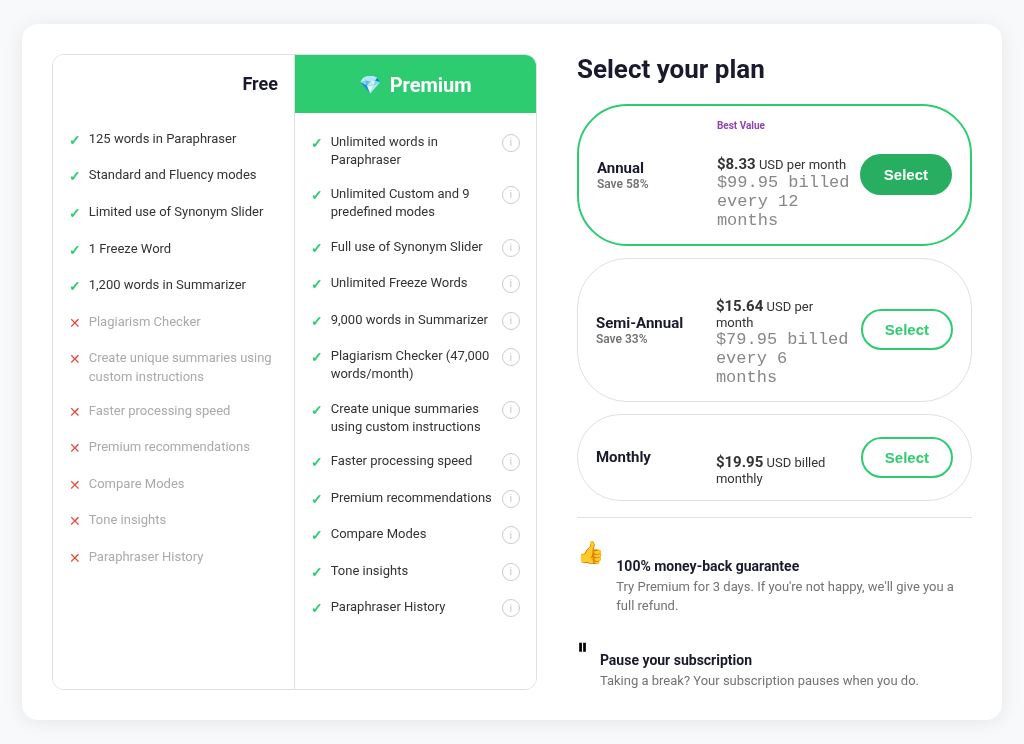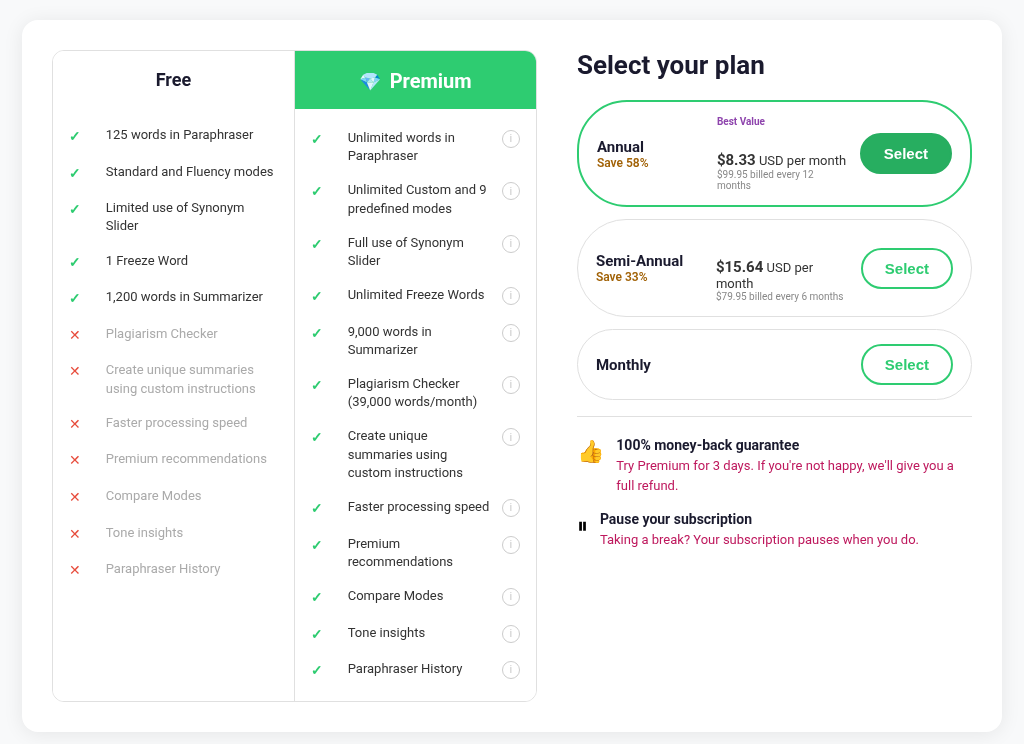--- a/index.html
+++ b/index.html
@@ -31,20 +31,21 @@
       overflow: hidden;
       border: 1px solid #e0e0e0;
     }
     .plan-col {
       flex: 1;
       display: flex;
       flex-direction: column;
     }
     .plan-col.free {
       background: white;
+      align-items: flex-end;
     }
     .plan-col.premium {
       background: white;
       border-left: 1px solid #e0e0e0;
     }
     .plan-header {
       padding: 18px 16px 16px;
       text-align: center;
       font-weight: 700;
       font-size: 18px;
@@ -86,21 +87,20 @@
       margin-top: 1px;
     }
     .x-icon {
       color: #e74c3c;
       font-size: 14px;
       flex-shrink: 0;
       margin-top: 1px;
     }
     .feature-text {
       flex: 1;
-      margin-left: 17px;
     }
     .info-icon {
       color: #ccc;
       font-size: 14px;
       flex-shrink: 0;
       margin-top: 1px;
       cursor: pointer;
       width: 18px;
       height: 18px;
       border: 1.5px solid #ccc;
@@ -141,38 +141,39 @@
       flex-direction: column;
       min-width: 110px;
     }
     .plan-name {
       font-weight: 700;
       font-size: 15px;
       color: #1a1a2e;
     }
     .plan-save {
       font-size: 12px;
-      color: #a16207;
+      color: #737373;
       font-weight: 600;
     }
     .plan-price-block {
       flex: 1;
       padding: 0 10px;
     }
     .plan-price-main {
       font-size: 13px;
       color: #333;
       margin-top: 24px;
     }
     .plan-price-main strong {
       font-size: 15px;
     }
     .plan-price-sub {
-      font-size: 10px;
+      font-size: 17px;
       color: #888;
+      font-family: Liberation Mono, monospace;
     }
     .best-value-label {
       font-size: 10px;
       color: #8e44ad;
       font-weight: 700;
       margin-bottom: 2px;
     }
     .select-btn {
       padding: 10px 22px;
       border-radius: 50px;
@@ -210,24 +211,25 @@
     .guarantee-icon {
       font-size: 22px;
       flex-shrink: 0;
       margin-top: 2px;
     }
     .guarantee-content {}
     .guarantee-title {
       font-weight: 700;
       font-size: 14px;
       color: #1a1a2e;
+      margin-top: 20px;
     }
     .guarantee-desc {
       font-size: 13px;
-      color: #be185d;
+      color: #737373;
       margin-top: 3px;
       line-height: 1.5;
     }
   </style>
 </head>
 <body>
 
 <div class="container">
 
   <div class="plans-section">
@@ -314,21 +316,21 @@
             <span class="feature-text">Unlimited Freeze Words</span>
             <span class="info-icon">i</span>
           </div>
           <div class="feature-item">
             <span class="check-icon">✓</span>
             <span class="feature-text">9,000 words in Summarizer</span>
             <span class="info-icon">i</span>
           </div>
           <div class="feature-item">
             <span class="check-icon">✓</span>
-            <span class="feature-text">Plagiarism Checker (39,000 words/month)</span>
+            <span class="feature-text">Plagiarism Checker (47,000 words/month)</span>
             <span class="info-icon">i</span>
           </div>
           <div class="feature-item">
             <span class="check-icon">✓</span>
             <span class="feature-text">Create unique summaries using custom instructions</span>
             <span class="info-icon">i</span>
           </div>
           <div class="feature-item">
             <span class="check-icon">✓</span>
             <span class="feature-text">Faster processing speed</span>
@@ -388,20 +390,26 @@
           <span>USD per month</span>
         </div>
         <div class="plan-price-sub">$79.95 billed every 6 months</div>
       </div>
       <button class="select-btn outline">Select</button>
     </div>
 
     <div class="plan-option">
       <div class="plan-option-left">
         <span class="plan-name">Monthly</span>
+      </div>
+      <div class="plan-price-block">
+        <div class="plan-price-main">
+          <strong>$19.95</strong>
+          <span>USD billed monthly</span>
+        </div>
       </div>
       <button class="select-btn outline">Select</button>
     </div>
 
     <div class="divider"></div>
 
     <div class="guarantee-section">
       <div class="guarantee-item">
         <span class="guarantee-icon">👍</span>
         <div class="guarantee-content">

